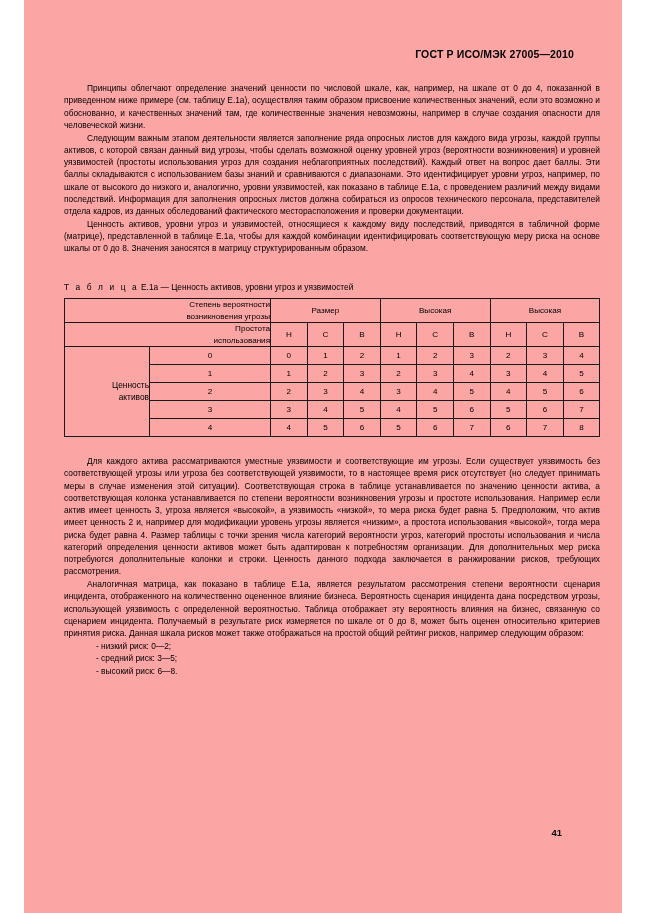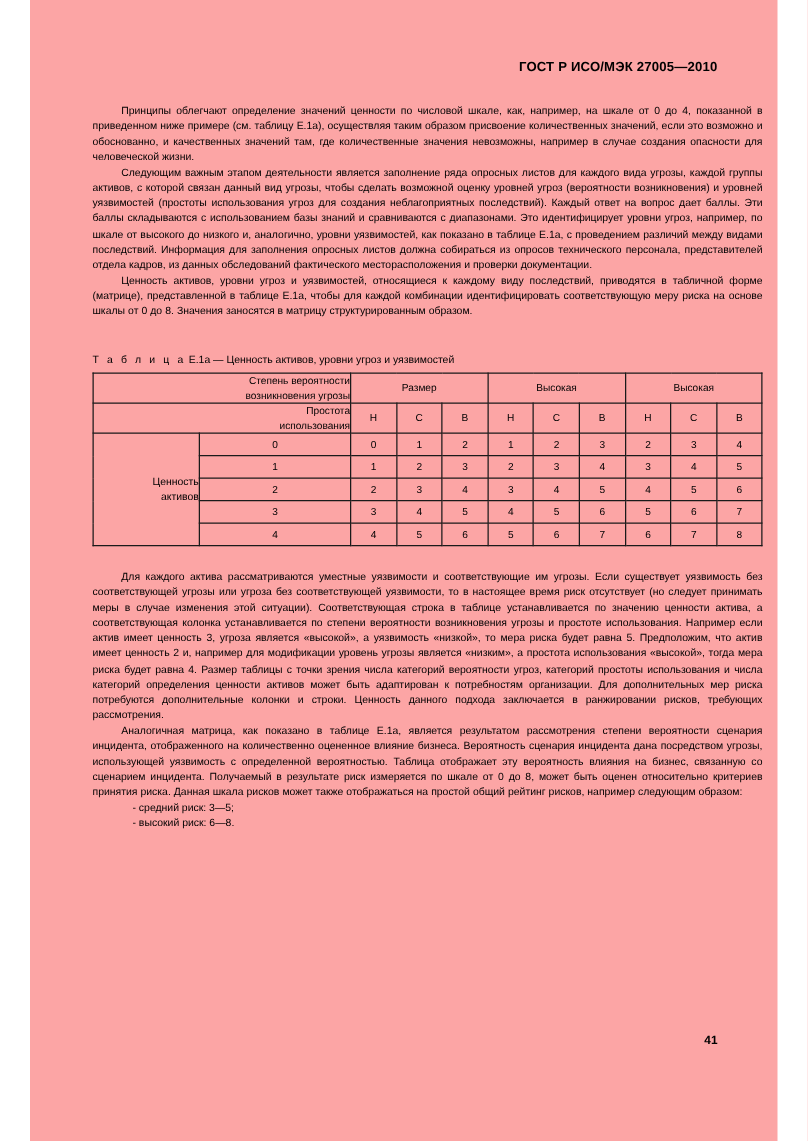--- a/index.html
+++ b/index.html
@@ -29,21 +29,21 @@
     right: 48px;
     font-size: 10.5px;
     font-weight: bold;
     letter-spacing: 0.15px;
     white-space: nowrap;
   }
 
   
   .content {
     position: absolute;
-    left: 50px;
+    left: 40px;
     top: 82px;
     width: 536px;
   }
 
   p.para {
     margin: 0 0 0.5px 0;
     font-size: 8.35px;
     line-height: 12.25px;
     text-align: justify;
     text-indent: 23px;
@@ -121,21 +121,21 @@
   ul.risk-list li {
     font-size: 8.35px;
     line-height: 12.6px;
     padding-left: 32px;
     white-space: nowrap;
   }
 
   
   .page-number {
     position: absolute;
-    right: 48px;
+    right: 60px;
     bottom: 75px;
     font-size: 9.5px;
     font-weight: bold;
   }
 </style>
 </head>
 <body>
 
 <div class="page">
 
@@ -260,20 +260,21 @@
         </tr>
       </tbody>
     </table>
 
     <div class="gap-after-table"></div>
 
     <p class="para">Для каждого актива рассматриваются уместные уязвимости и соответствующие им угрозы. Если существует уязвимость без соответствующей угрозы или угроза без соответствующей уязвимости, то в настоящее время риск отсутствует (но следует принимать меры в случае изменения этой ситуации). Соответствующая строка в таблице устанавливается по значению ценности актива, а соответствующая колонка устанавливается по степени вероятности возникновения угрозы и простоте использования. Например если актив имеет ценность 3, угроза является «высокой», а уязвимость «низкой», то мера риска будет равна 5. Предположим, что актив имеет ценность 2 и, например для модификации уровень угрозы является «низким», а простота использования «высокой», тогда мера риска будет равна 4. Размер таблицы с точки зрения числа категорий вероятности угроз, категорий простоты использования и числа категорий определения ценности активов может быть адаптирован к потребностям организации. Для дополнительных мер риска потребуются дополнительные колонки и строки. Ценность данного подхода заключается в ранжировании рисков, требующих рассмотрения.</p>
     <p class="para">Аналогичная матрица, как показано в таблице Е.1а, является результатом рассмотрения степени вероятности сценария инцидента, отображенного на количественно оцененное влияние бизнеса. Вероятность сценария инцидента дана посредством угрозы, использующей уязвимость с определенной вероятностью. Таблица отображает эту вероятность влияния на бизнес, связанную со сценарием инцидента. Получаемый в результате риск измеряется по шкале от 0 до 8, может быть оценен относительно критериев принятия риска. Данная шкала рисков может также отображаться на простой общий рейтинг рисков, например следующим образом:</p>
 
     <ul class="risk-list">
+      <li>- низкий риск: 0—2;</li>
       <li>- средний риск: 3—5;</li>
       <li>- высокий риск: 6—8.</li>
     </ul>
 
   </div>
 
   <div class="page-number">41</div>
 
 </div>
 

